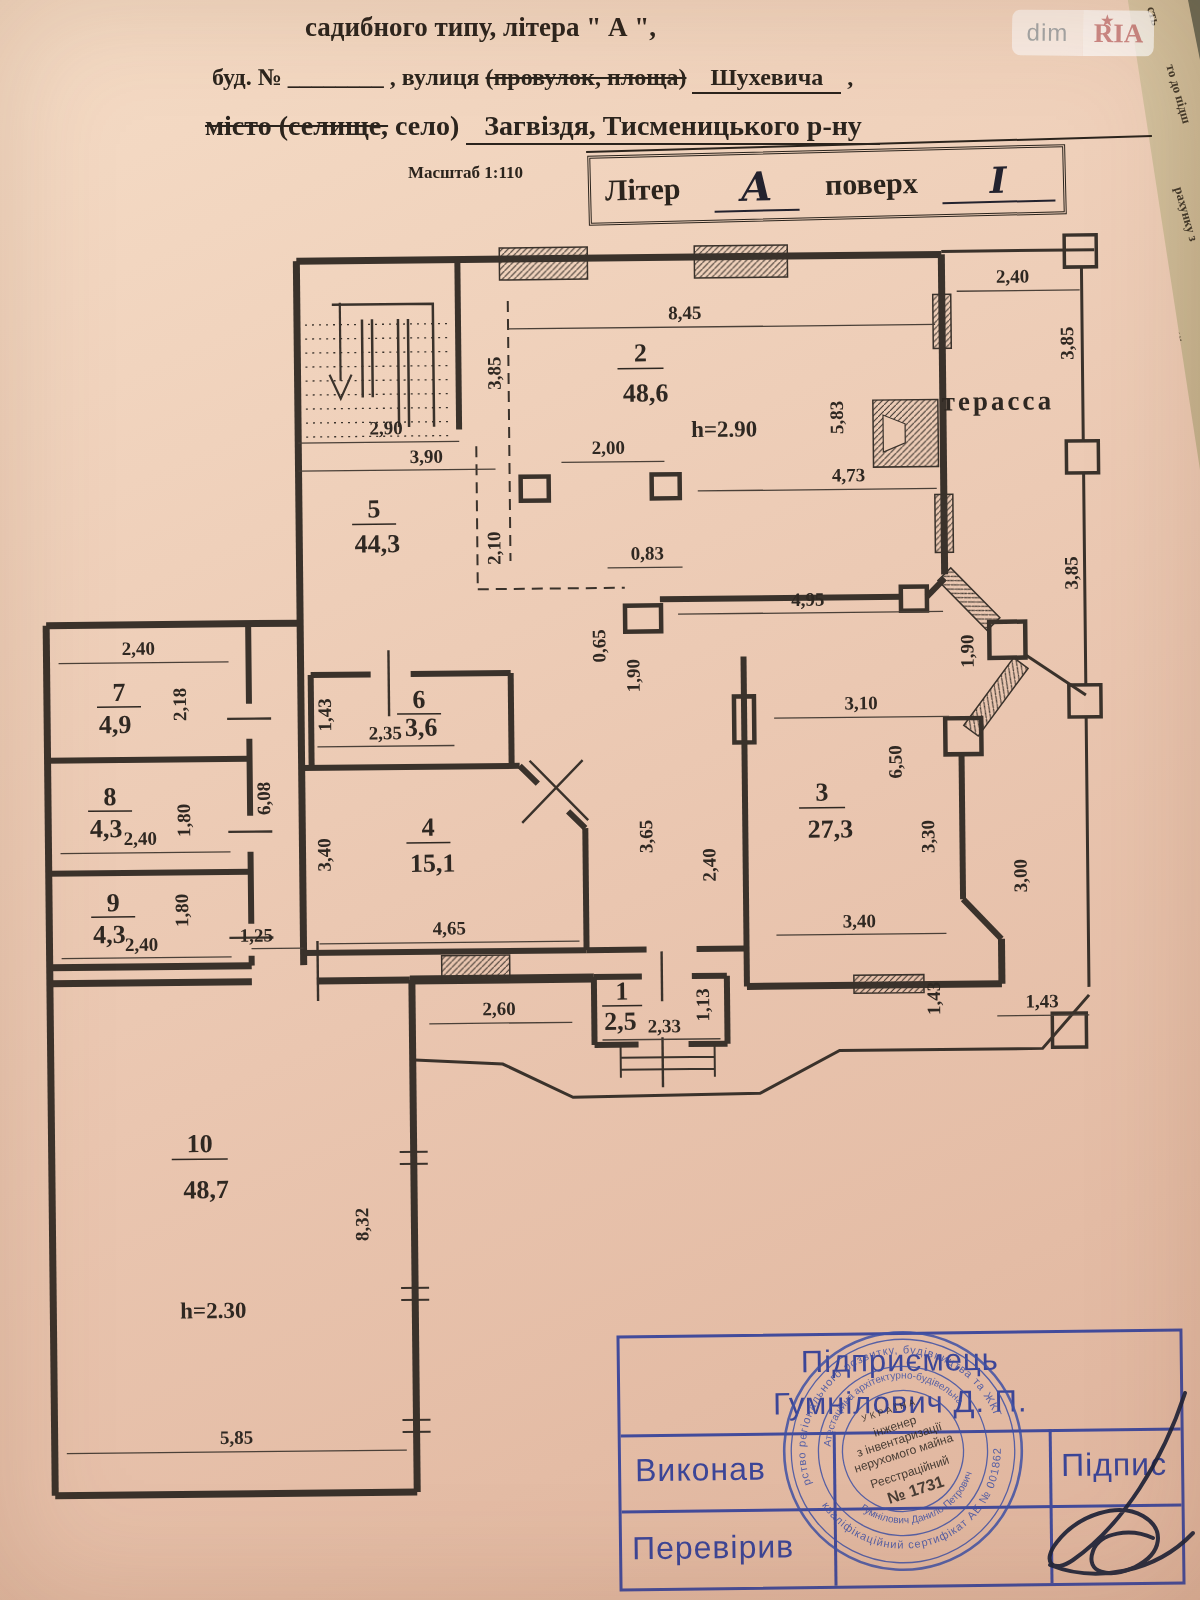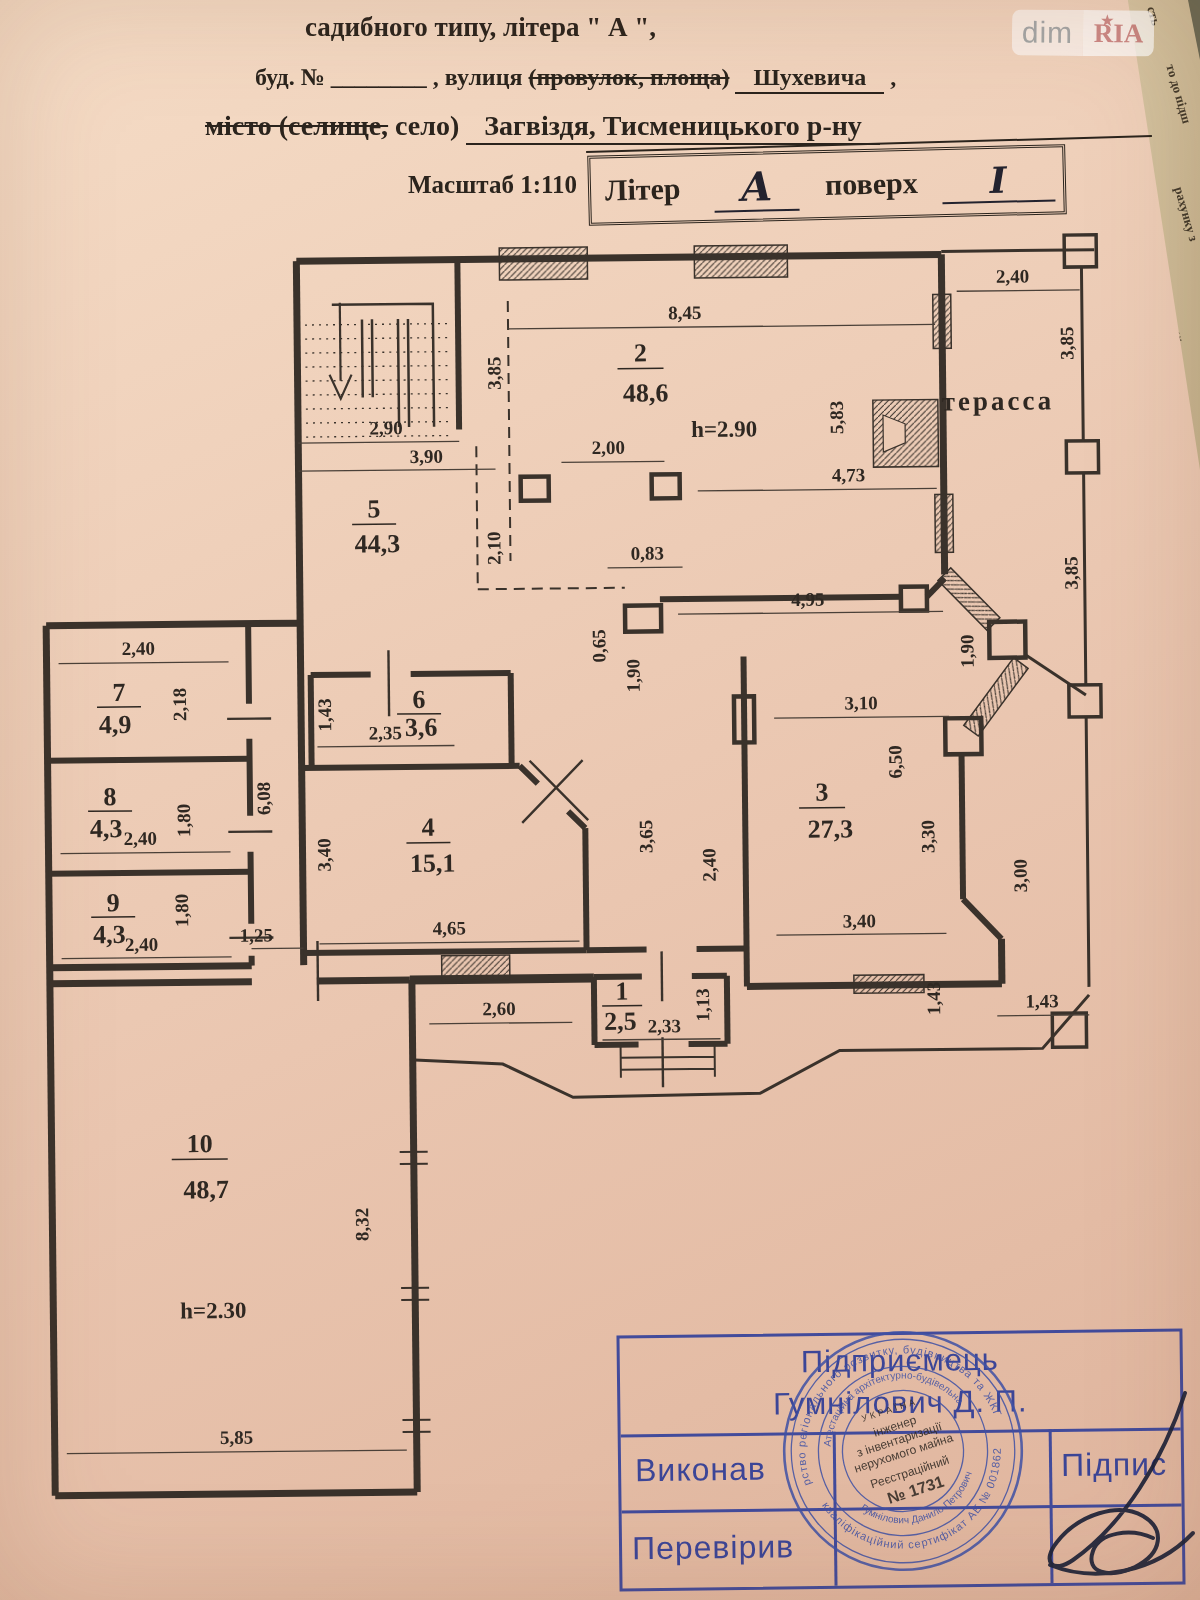--- a/index.html
+++ b/index.html
@@ -11,21 +11,21 @@
   .hdr{position:absolute;font-weight:bold;white-space:nowrap;}
   .struck{text-decoration:line-through;}
   .uval{border-bottom:2px solid #2b241d;padding:0 18px 2px 18px;}
   .hand{font-style:italic;font-family:"DejaVu Serif",serif;font-weight:bold;color:#23222e;}
   .litbox{position:absolute;left:588px;top:150px;width:472px;height:64px;
     border:3px double #2b241d;transform:rotate(-1.4deg);display:flex;align-items:center;
     font-weight:bold;font-size:30px;}
   .wm{position:absolute;left:1012px;top:10px;width:142px;height:46px;display:flex;
     border-radius:9px;overflow:hidden;opacity:.88;transform:rotate(.5deg);}
   .wm .l{flex:1;background:rgba(252,250,248,.72);display:flex;align-items:center;justify-content:center;
-    font-family:"Liberation Sans",sans-serif;font-size:30px;color:#9aa0a4;letter-spacing:1px;text-align:right;}
+    font-family:"Liberation Sans",sans-serif;font-size:24px;color:#9aa0a4;letter-spacing:1px;text-align:right;}
   .wm .r{flex:1;background:rgba(255,255,255,.8);display:flex;align-items:center;justify-content:center;
     font-family:"Liberation Serif",serif;font-weight:bold;font-size:27px;color:#c97f7f;position:relative;}
   .wm .r .st{position:absolute;top:2px;left:18px;font-size:14px;color:#c97f7f;}
   .sidepage{position:absolute;left:1118px;top:0;width:82px;height:470px;
     clip-path:polygon(12% 0,100% 0,100% 100%);
     background:linear-gradient(100deg,#d8c7a5,#cdbb97 60%,#c4b28d);}
   .sidepage .edge{position:absolute;left:-2px;top:-10px;width:3px;height:500px;background:#8d7f62;
     transform:rotate(-9deg);transform-origin:top;}
   .sidepage span{position:absolute;font-weight:bold;font-size:13px;color:#41392b;
     transform:rotate(74deg);white-space:nowrap;font-family:"Liberation Serif",serif;}
@@ -65,34 +65,34 @@
 
   <div class="wm">
     <div class="l">dim</div>
     <div class="r">
       <span class="st">★</span>
       <span>RIA</span>
     </div>
   </div>
 
   <div class="hdr" style="left:305px;top:12px;font-size:27px;">садибного типу,  літера " А ",</div>
-  <div class="hdr" style="left:212px;top:64px;font-size:24px;margin-left:43px;">
+  <div class="hdr" style="left:212px;top:64px;font-size:24px;">
     <span>буд. №</span>
     <span>________</span>
     <span>, вулиця</span>
     <span class="struck">(провулок, площа)</span>
     <span class="uval">Шухевича</span>
     <span>,</span>
   </div>
   <div class="hdr" style="left:205px;top:110px;font-size:28px;">
     <span class="struck">місто (селище,</span>
     <span>село)</span>
     <span class="uval">Загвіздя, Тисменицького р-ну</span>
   </div>
-  <div class="hdr" style="left:408px;top:171px;font-size:25px;">Масштаб 1:110</div>
+  <div class="hdr" style="left:408px;top:163px;font-size:17px;">Масштаб 1:110</div>
   <div style="position:absolute;left:586px;top:143px;width:566px;height:2px;background:#2b241d;transform:rotate(-1.6deg);"></div>
   <div class="litbox">
     <span style="margin-left:14px">Літер</span>
     <span class="hand" style="font-size:40px;margin-left:34px;border-bottom:2px solid #23222e;padding:0 26px;">А</span>
     <span style="margin-left:26px">поверх</span>
     <span class="hand" style="font-size:36px;margin-left:24px;border-bottom:2px solid #23222e;padding:0 48px;">I</span>
   </div>
 
   <svg width="1200" height="1600" viewBox="0 0 1200 1600" style="position:absolute;left:0;top:0;">
     <defs>

